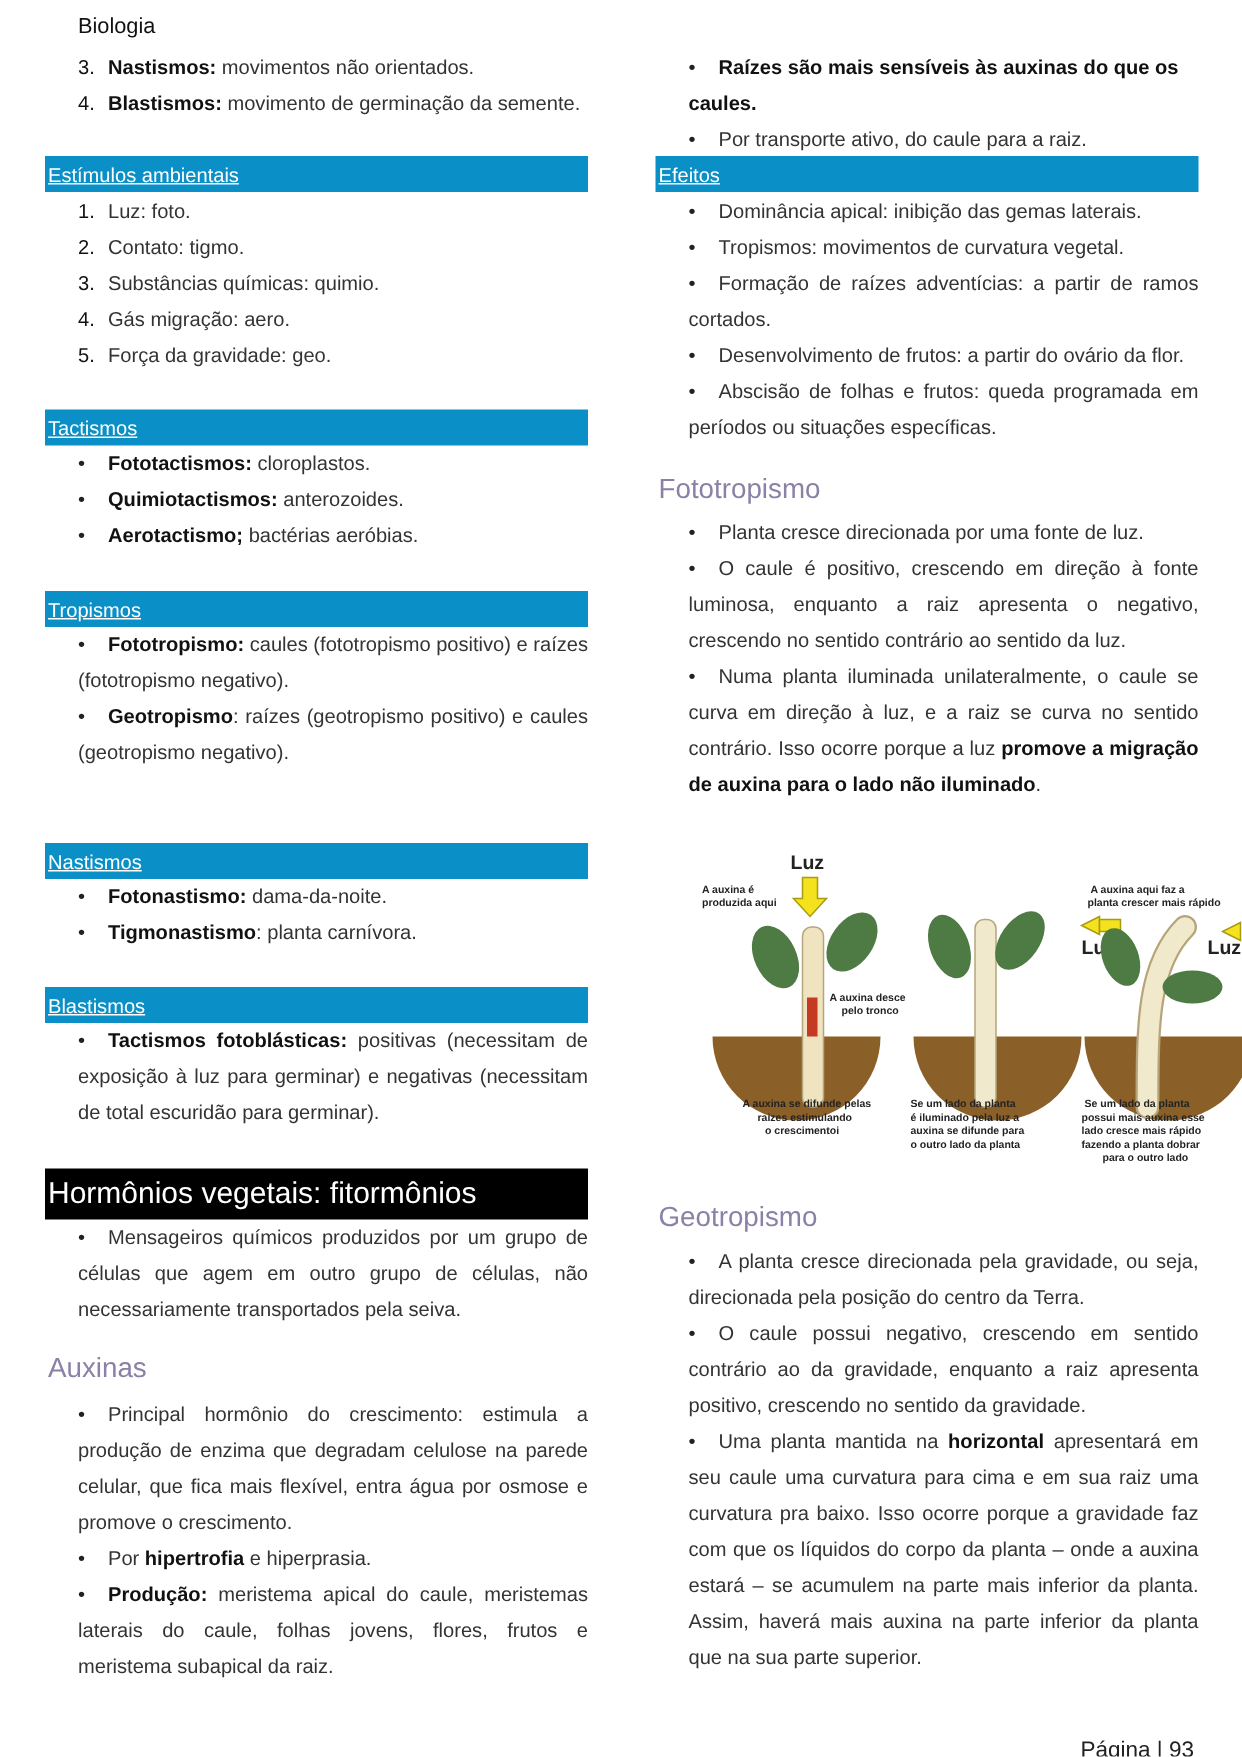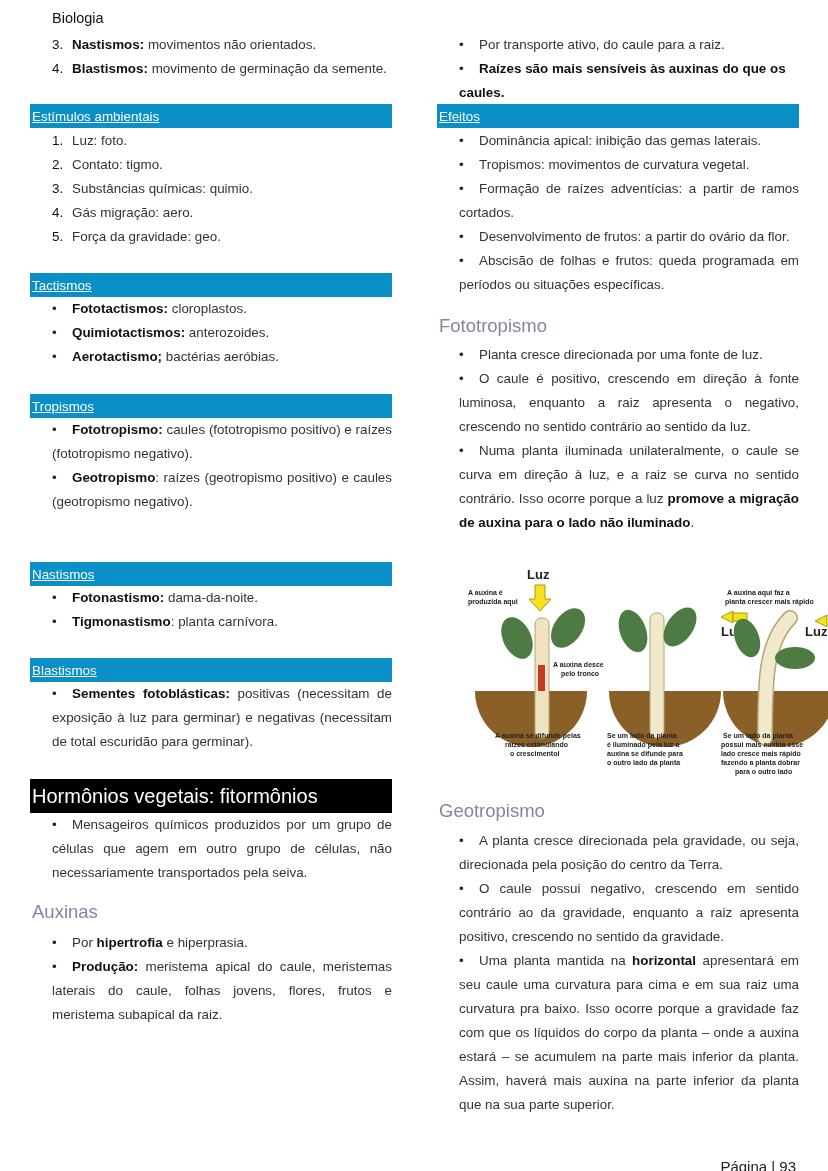--- a/index.html
+++ b/index.html
@@ -57,39 +57,40 @@
   </div>
 
   <div class="hdr" style="top:562px;">Nastismos</div>
   <div class="blk" style="top:586px;">
     <p class="p ind"><span class="bul">•</span><span class="b">Fotonastismo:</span><span> dama-da-noite.</span></p>
     <p class="p ind"><span class="bul">•</span><span class="b">Tigmonastismo</span><span>: planta carnívora.</span></p>
   </div>
 
   <div class="hdr" style="top:658px;">Blastismos</div>
   <div class="blk" style="top:682px;">
-    <p class="p jus"><span class="bul">•</span><span class="b">Sementes fotoblásticas:</span><span> positivas (necessitam de exposição à luz para germinar) e negativas (necessitam de total escuridão para germinar).</span></p>
+    <p class="p jus"><span class="bul">•</span><span class="b">Tactismos fotoblásticas:</span><span> positivas (necessitam de exposição à luz para germinar) e negativas (necessitam de total escuridão para germinar).</span></p>
   </div>
 
   <div class="big" style="top:779px;">Hormônios vegetais: fitormônios</div>
   <div class="blk" style="top:813px;">
     <p class="p jus"><span class="bul">•</span><span>Mensageiros químicos produzidos por um grupo de células que agem em outro grupo de células, não necessariamente transportados pela seiva.</span></p>
   </div>
 
   <div class="sub" style="top:901px;">Auxinas</div>
   <div class="blk" style="top:931px;">
+    <p class="p jus"><span class="bul">•</span><span>Principal hormônio do crescimento: estimula a produção de enzima que degradam celulose na parede celular, que fica mais flexível, entra água por osmose e promove o crescimento.</span></p>
     <p class="p ind"><span class="bul">•</span><span>Por </span><span class="b">hipertrofia</span><span> e hiperprasia.</span></p>
     <p class="p jus"><span class="bul">•</span><span class="b">Produção:</span><span> meristema apical do caule, meristemas laterais do caule, folhas jovens, flores, frutos e meristema subapical da raiz.</span></p>
   </div>
 </div>
 
 <div class="col right">
   <div class="blk" style="top:33px;">
+    <p class="p ind"><span class="bul">•</span><span class="b">Raízes são mais sensíveis às auxinas do que os caules.</span></p>
     <p class="p ind"><span class="bul">•</span><span>Por transporte ativo, do caule para a raiz.</span></p>
-    <p class="p ind"><span class="bul">•</span><span class="b">Raízes são mais sensíveis às auxinas do que os caules.</span></p>
   </div>
 
   <div class="hdr" style="top:104px;">Efeitos</div>
   <div class="blk" style="top:129px;">
     <p class="p ind"><span class="bul">•</span><span>Dominância apical: inibição das gemas laterais.</span></p>
     <p class="p ind"><span class="bul">•</span><span>Tropismos: movimentos de curvatura vegetal.</span></p>
     <p class="p jus"><span class="bul">•</span><span>Formação de raízes adventícias: a partir de ramos cortados.</span></p>
     <p class="p ind"><span class="bul">•</span><span>Desenvolvimento de frutos: a partir do ovário da flor.</span></p>
     <p class="p jus"><span class="bul">•</span><span>Abscisão de folhas e frutos: queda programada em períodos ou situações específicas.</span></p>
   </div>

